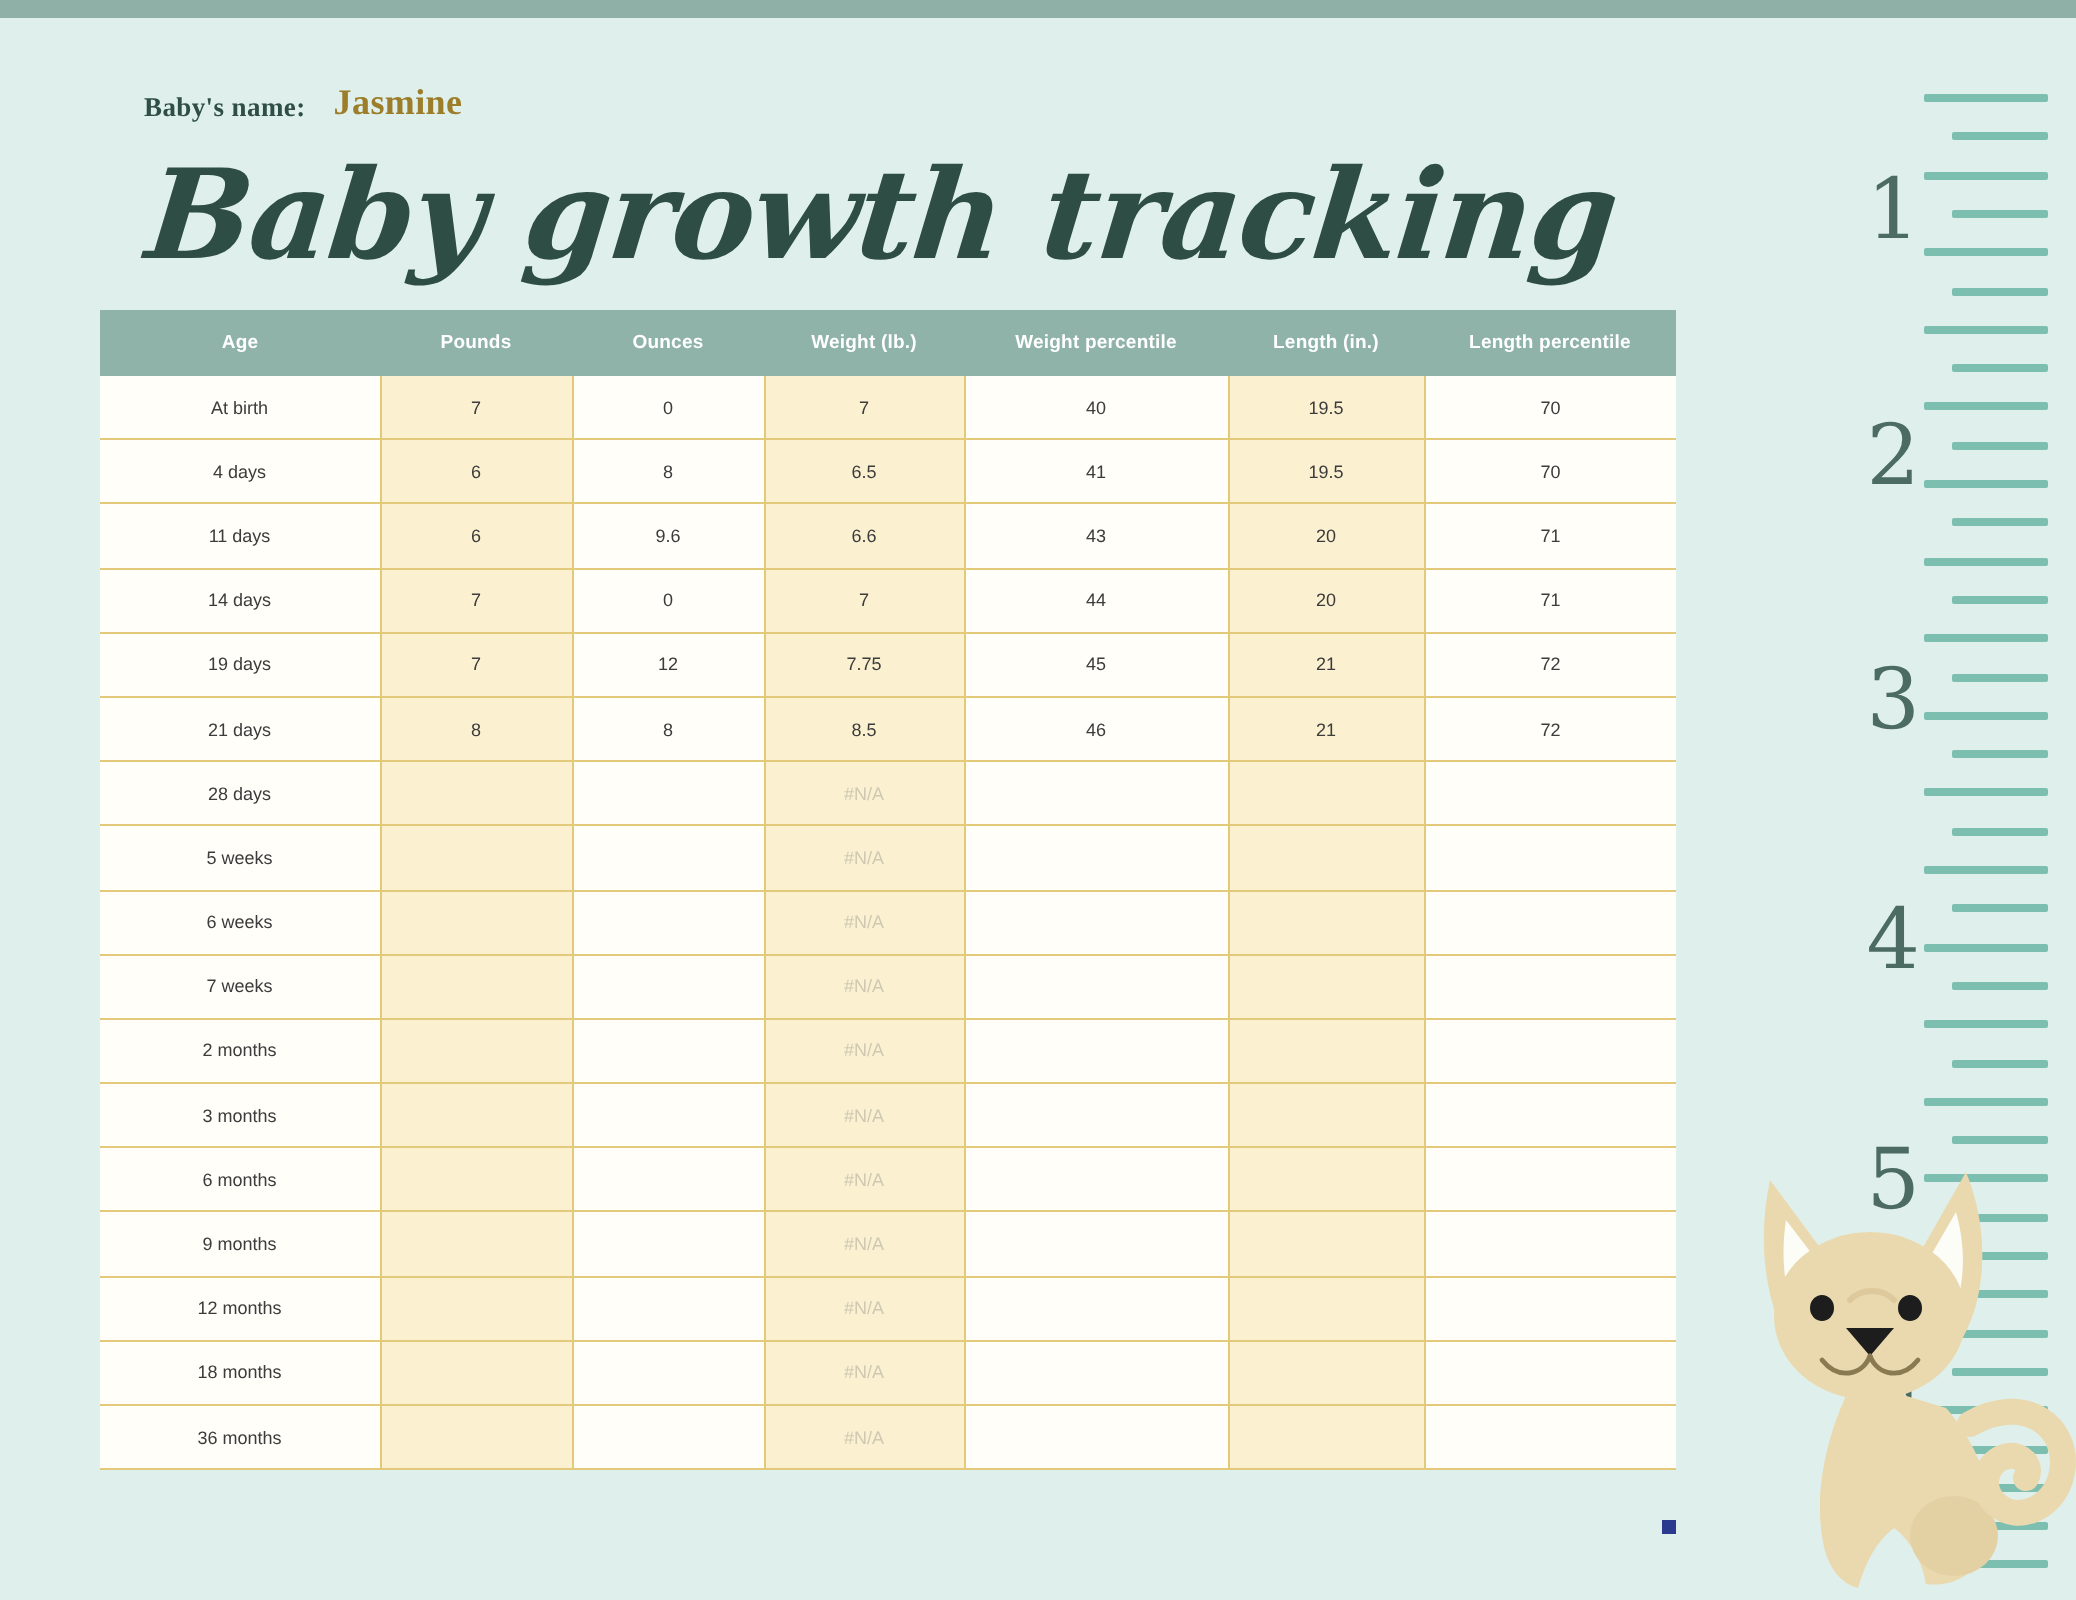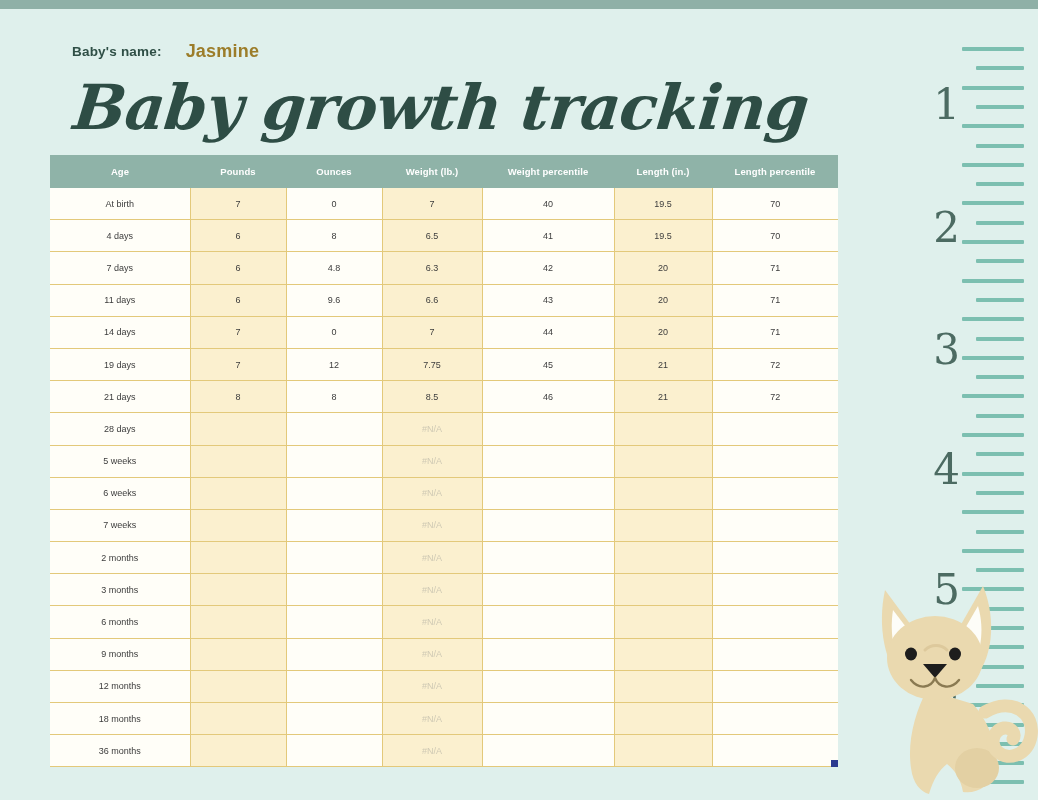--- a/index.html
+++ b/index.html
@@ -7,21 +7,21 @@
     width:1038px;height:800px;overflow:hidden;
     background:#dff0ec;
     font-family:"Liberation Sans",sans-serif;
     position:relative;
   }
   
   #top-bar{position:absolute;left:0;top:0;width:1038px;height:9px;background:#8fb0a7;}
   #page-inner{position:absolute;left:0;top:9px;width:1038px;height:791px;background:#dff0ec;}
 
   
-  #name-line{position:absolute;left:72px;top:32px;display:flex;align-items:center;gap:24px;}
+  #name-line{position:absolute;left:72px;top:32px;display:flex;align-items:flex-end;gap:14px;font-family:Liberation Serif, serif;}
   #name-label{font-size:13.5px;font-weight:bold;color:#2f4f46;letter-spacing:.2px;}
   #name-value{font-size:18px;font-weight:bold;color:#9c7d2a;letter-spacing:.2px;}
 
   #doc-title{
     position:absolute;left:74px;top:62px;
     font-family:"DejaVu Serif",serif;
     font-size:62px;font-weight:bold;font-style:italic;
     color:#2e4d45;letter-spacing:-1px;white-space:nowrap;
     transform:skewX(-6deg);
   }
@@ -119,29 +119,20 @@
           <td>70</td>
         </tr>
         <tr>
           <td>4 days</td>
           <td class="shaded">6</td>
           <td>8</td>
           <td class="shaded">6.5</td>
           <td>41</td>
           <td class="shaded">19.5</td>
           <td>70</td>
-        </tr>
-        <tr>
-          <td>7 days</td>
-          <td class="shaded">6</td>
-          <td>4.8</td>
-          <td class="shaded">6.3</td>
-          <td>42</td>
-          <td class="shaded">20</td>
-          <td>71</td>
         </tr>
         <tr>
           <td>11 days</td>
           <td class="shaded">6</td>
           <td>9.6</td>
           <td class="shaded">6.6</td>
           <td>43</td>
           <td class="shaded">20</td>
           <td>71</td>
         </tr>

